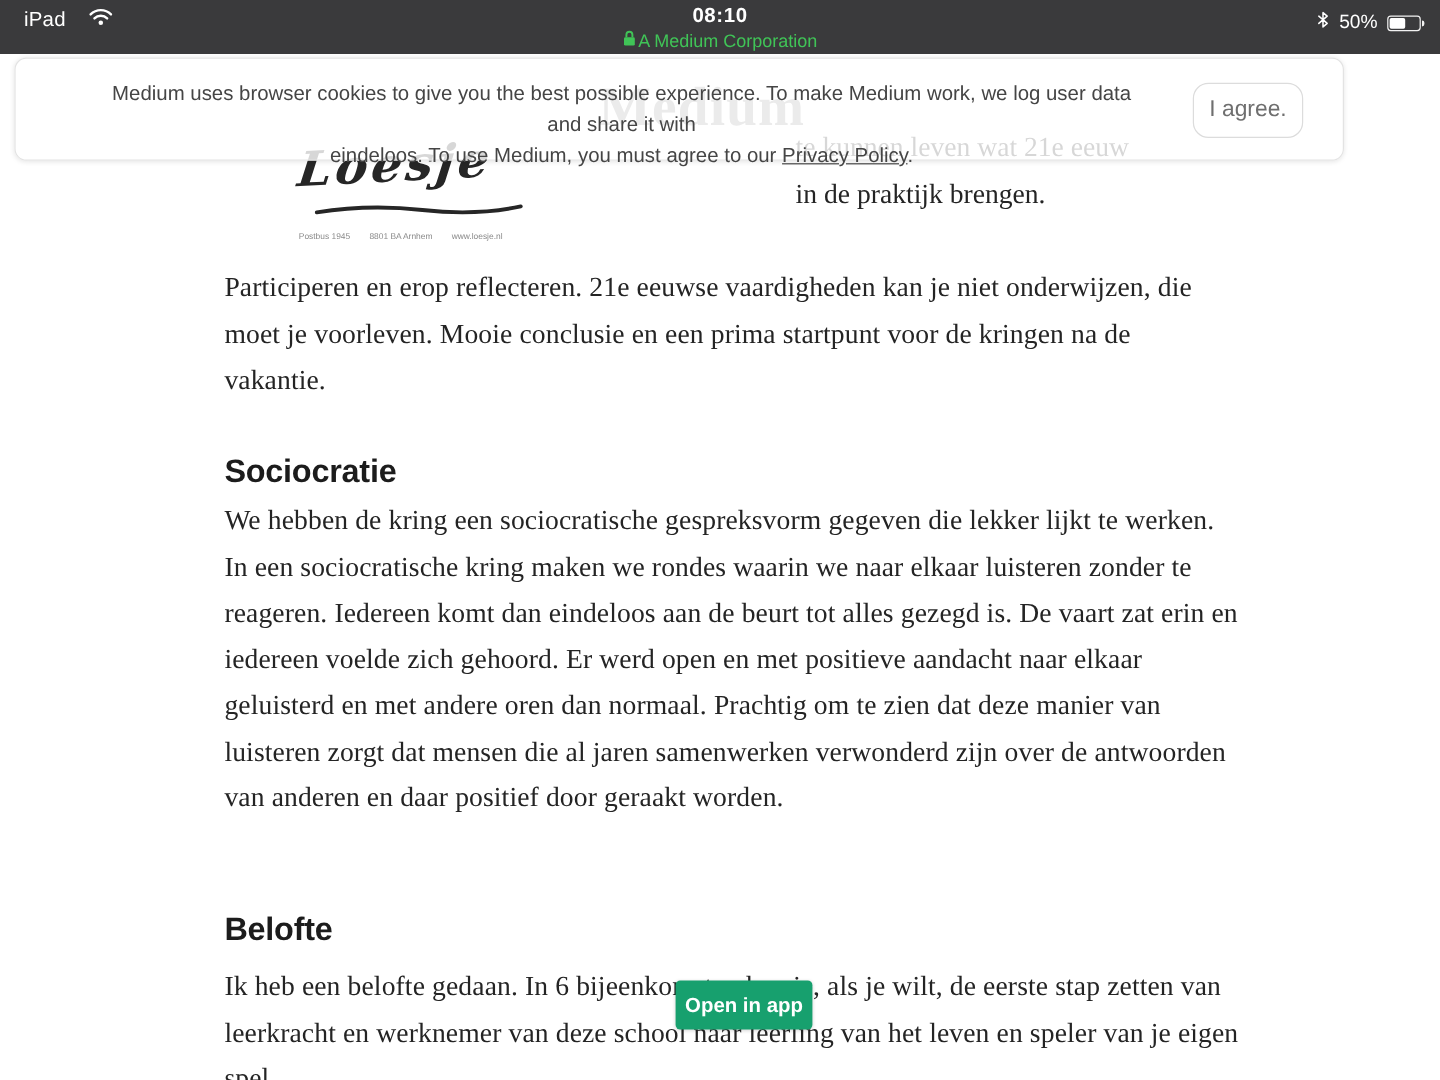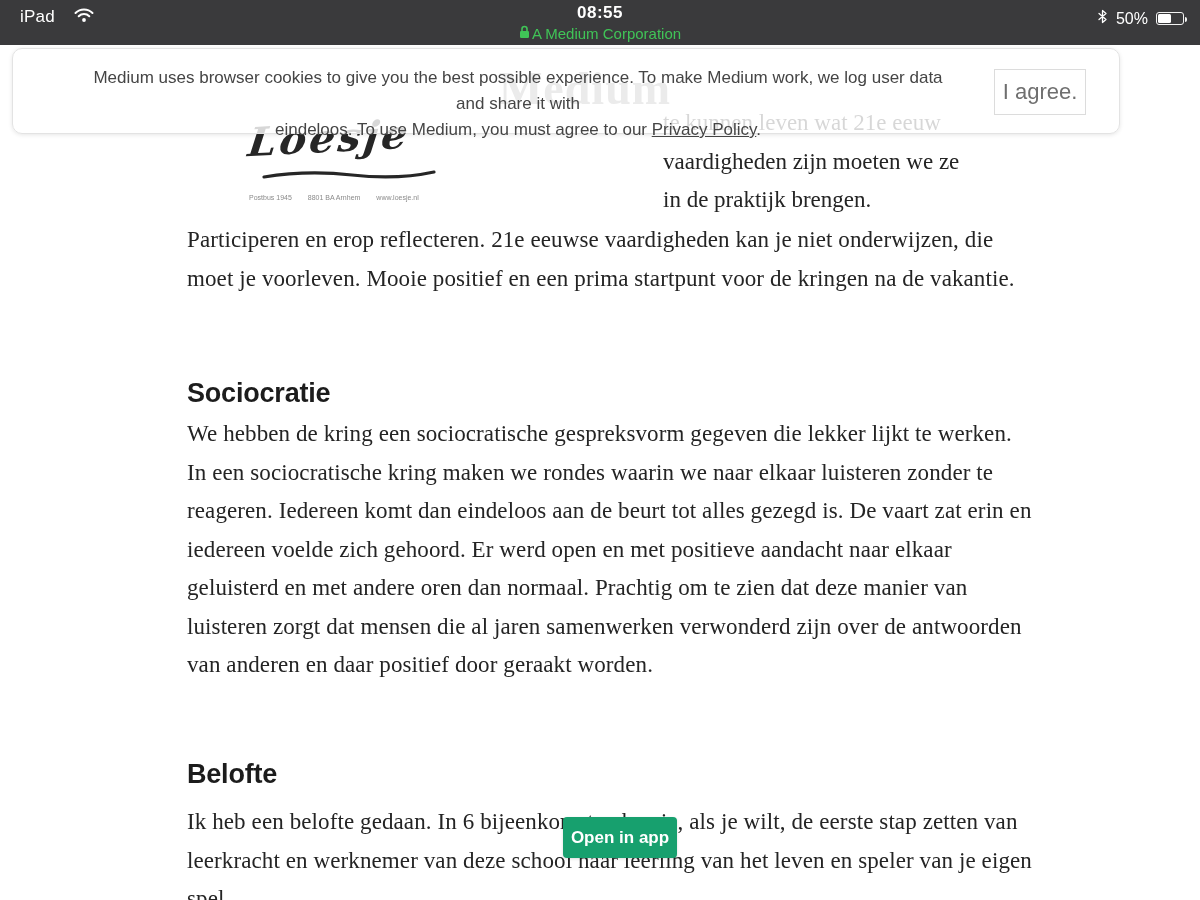--- a/index.html
+++ b/index.html
@@ -31,22 +31,22 @@
                 color:#8f8f8f; letter-spacing:1px; z-index:1; }
 
   
   .cookie-banner { position:absolute; left:12px; top:48px; width:1108px; height:86px;
                    background:rgba(255,255,255,0.82); border:1px solid #e3e3e3;
                    border-radius:10px; box-shadow:0 1px 4px rgba(0,0,0,0.10); z-index:20; }
   .cb-text { position:absolute; left:68px; right:164px; top:16px; text-align:center;
              font-size:17px; line-height:26px; color:#454545; }
   .cb-link { color:#454545; text-decoration:underline; cursor:pointer; }
   .agree-btn { position:absolute; right:33px; top:20px; width:92px; height:46px;
-               background:#fff; border:1px solid #dcdcdc; border-radius:0;
-               color:#6f6f6f; font-size:22px; font-family:"Liberation Sans", sans-serif;
+               background:#fff; border:1px solid #dcdcdc; border-radius:13px;
+               color:#6f6f6f; font-size:19px; font-family:"Liberation Sans", sans-serif;
                cursor:pointer; }
 
   
   .article { position:absolute; left:0; top:0; width:1200px; height:900px; z-index:2;
              font-family:"Liberation Serif", serif; color:#242424; }
 
   .loesje-img { position:absolute; left:207px; top:106px; width:245px; height:99px;
                 background:#fff; }
   .loesje-script { position:relative; text-align:center; margin-top:8px;
                    font-family:"DejaVu Serif", serif; font-style:italic; font-weight:700;
@@ -88,21 +88,21 @@
       <span class="sb-carrier">iPad</span>
       <span>
         <svg width="20" height="15" viewBox="0 0 20 15">
           <path d="M1.5 5 A 12 12 0 0 1 18.5 5" fill="none" stroke="#fff" stroke-width="2" stroke-linecap="round"></path>
           <path d="M4.7 8.3 A 7.5 7.5 0 0 1 15.3 8.3" fill="none" stroke="#fff" stroke-width="2" stroke-linecap="round"></path>
           <circle cx="10" cy="12" r="1.9" fill="#fff"></circle>
         </svg>
       </span>
     </div>
     <div class="sb-center">
-      <div class="sb-time">08:55</div>
+      <div class="sb-time">08:10</div>
       <div class="sb-site">
         <span>
           <svg width="11" height="14" viewBox="0 0 11 14">
             <path d="M3 6 V4 a2.5 2.5 0 0 1 5 0 V6" fill="none" stroke="#40c457" stroke-width="1.6"></path>
             <rect x="1" y="6" width="9" height="7" rx="1.2" fill="#40c457"></rect>
           </svg>
         </span>
         <span>A Medium Corporation</span>
       </div>
     </div>
@@ -131,25 +131,24 @@
       </svg>
       <div class="loesje-footer">
         <span>Postbus 1945</span>
         <span>8801 BA  Arnhem</span>
         <span>www.loesje.nl</span>
       </div>
     </div>
 
     <div class="intro-text">
       <div class="intro-line">te kunnen leven wat 21e eeuw</div>
-      <div class="intro-line">vaardigheden zijn moeten we ze</div>
       <div class="intro-line">in de praktijk brengen.</div>
     </div>
 
-    <p class="para para-1">Participeren en erop reflecteren. 21e eeuwse vaardigheden kan je niet onderwijzen, die moet je voorleven. Mooie positief en een prima startpunt voor de kringen na de vakantie.</p>
+    <p class="para para-1">Participeren en erop reflecteren. 21e eeuwse vaardigheden kan je niet onderwijzen, die moet je voorleven. Mooie conclusie en een prima startpunt voor de kringen na de vakantie.</p>
 
     <h2 class="h2 h2-1">Sociocratie</h2>
     <p class="para para-2">We hebben de kring een sociocratische gespreksvorm gegeven die lekker lijkt te werken. In een sociocratische kring maken we rondes waarin we naar elkaar luisteren zonder te reageren. Iedereen komt dan eindeloos aan de beurt tot alles gezegd is. De vaart zat erin en iedereen voelde zich gehoord. Er werd open en met positieve aandacht naar elkaar geluisterd en met andere oren dan normaal. Prachtig om te zien dat deze manier van luisteren zorgt dat mensen die al jaren samenwerken verwonderd zijn over de antwoorden van anderen en daar positief door geraakt worden.</p>
 
     <h2 class="h2 h2-2">Belofte</h2>
     <p class="para para-3">Ik heb een belofte gedaan. In 6 bijeenkomsten kan je, als je wilt, de eerste stap zetten van leerkracht en werknemer van deze school naar leerling van het leven en speler van je eigen spel.</p>
   </div>
 
   <div class="cookie-banner">
     <div class="cb-text">

